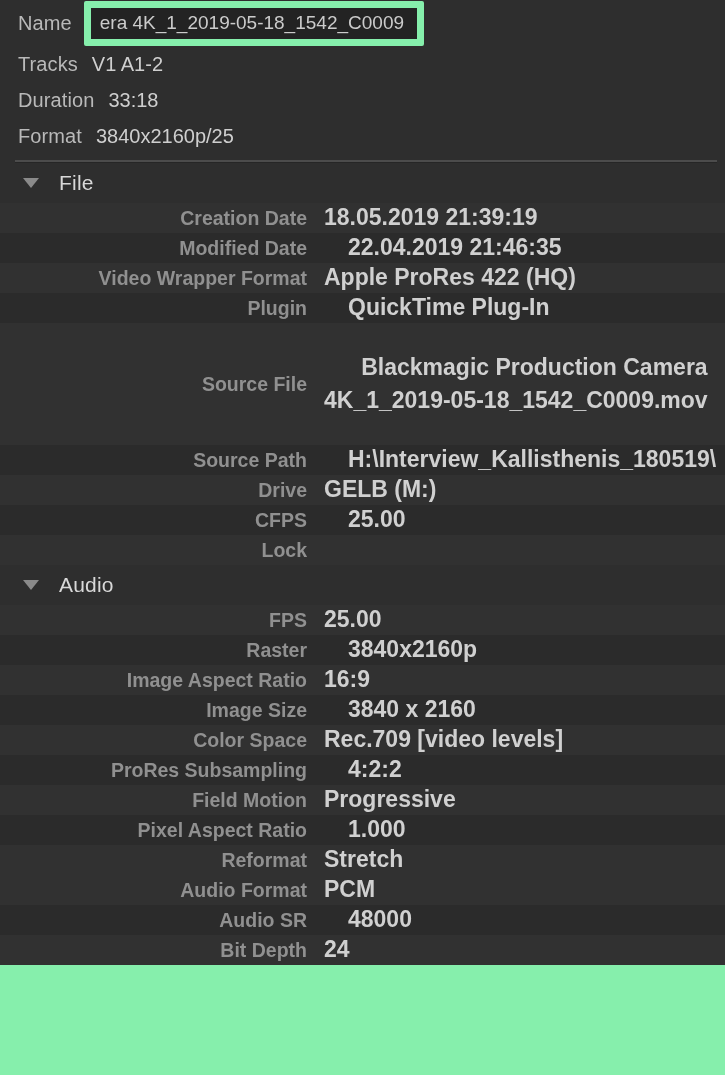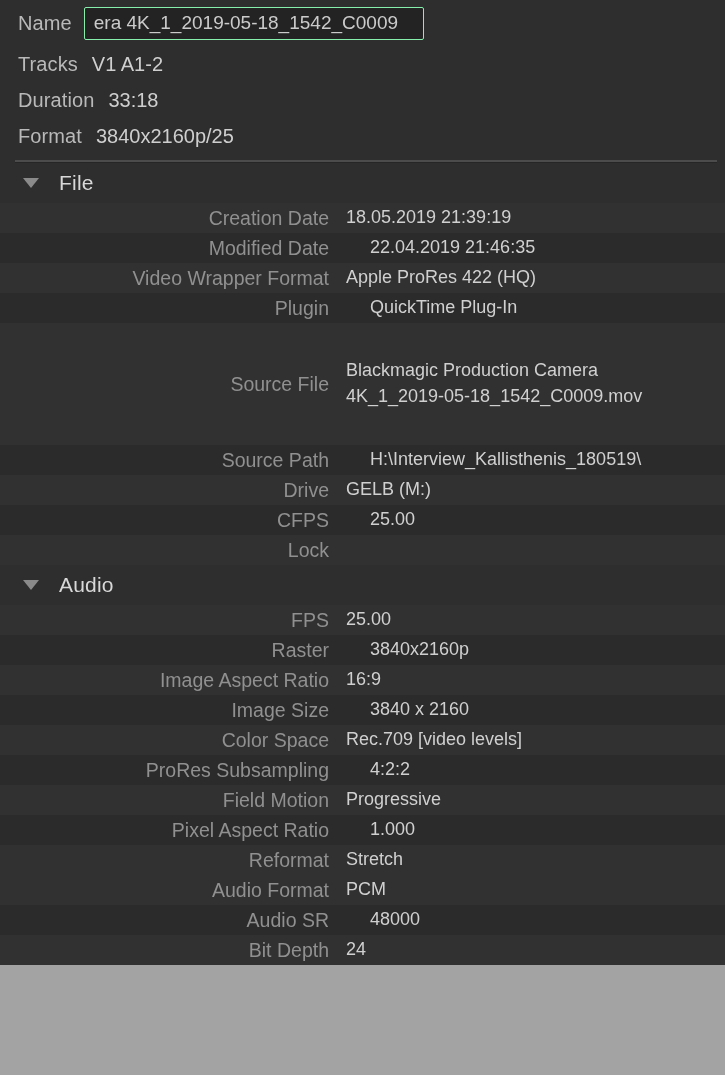--- a/index.html
+++ b/index.html
@@ -12,21 +12,21 @@
     height: 1075px;
     overflow: hidden;
     font-family: "Liberation Sans", sans-serif;
     color: #d2d2d2;
     -webkit-font-smoothing: antialiased;
   }
 
   #panel {
     width: 725px;
     height: 1075px;
-    background: #a3a3a3;
+    background: #86efac;
     position: relative;
     box-sizing: border-box;
   }
 
   
   #summary {
     background: #2e2e2e;
     padding: 0 0 0 0;
     position: relative;
   }
@@ -45,21 +45,21 @@
   }
   .sum-value {
     color: #cfcfcf;
     font-size: 20px;
     margin-left: 14px;
     white-space: nowrap;
   }
   .name-field {
     margin-left: 12px;
     background: #232323;
-    border: 1px solid #86efac;
+    border: 7px solid #86efac;
     border-radius: 2px;
     color: #cbcbcb;
     font-size: 19px;
     font-family: "Liberation Sans", sans-serif;
     padding: 4px 9px 5px 9px;
     min-width: 340px;
     box-sizing: border-box;
     outline: none;
   }
   .sum-sep {
@@ -93,21 +93,22 @@
     letter-spacing: 0.2px;
   }
 
   .rows { background: #2b2b2b; }
 
   .row {
     display: flex;
     align-items: center;
     height: 30px;
     box-sizing: border-box;
-    padding-left: 22px;
+    padding-left: 0;
+    font-weight: bold;
   }
   .row.odd  { background: #313131; }
   .row.even { background: #2b2b2b; gap: 24px; }
   .row.tall {
     height: 122px;
     align-items: center;
   }
 
   .r-label {
     width: 324px;
@@ -115,23 +116,24 @@
     text-align: right;
     color: #909090;
     font-size: 19.5px;
     padding-right: 17px;
     box-sizing: border-box;
     white-space: nowrap;
     overflow: hidden;
   }
   .r-value {
     color: #d0d0d0;
-    font-size: 18px;
+    font-size: 23px;
     white-space: pre-line;
     line-height: 1.44;
+    text-align: right;
   }
 </style>
 </head>
 <body>
 
 <div id="panel">
 
   <div id="summary">
 
     <div class="sum-row first">

